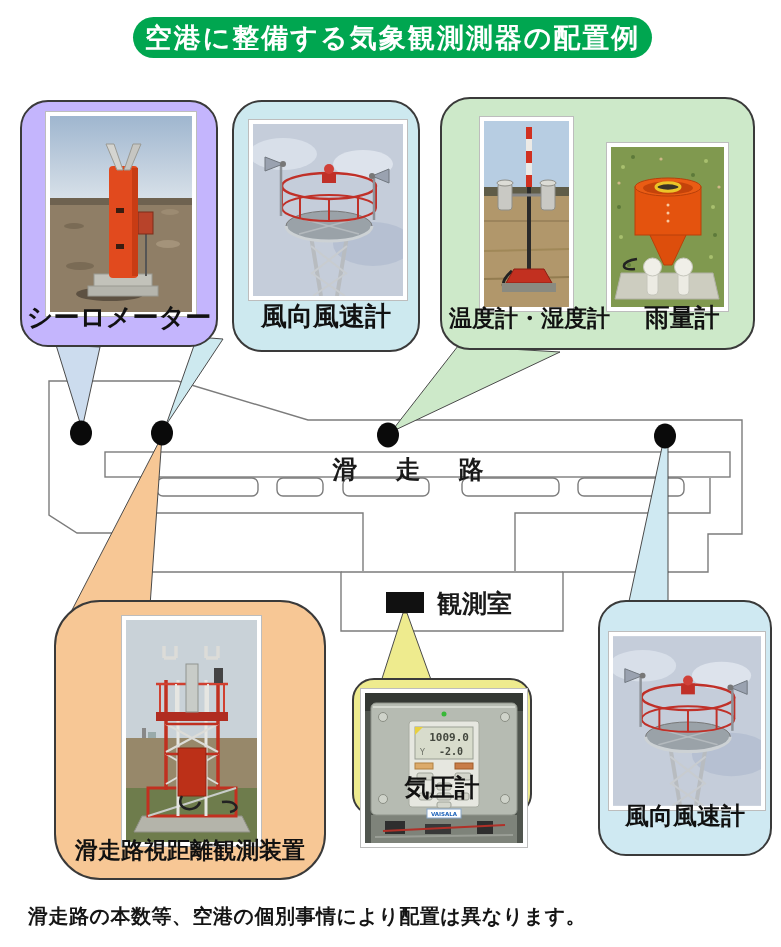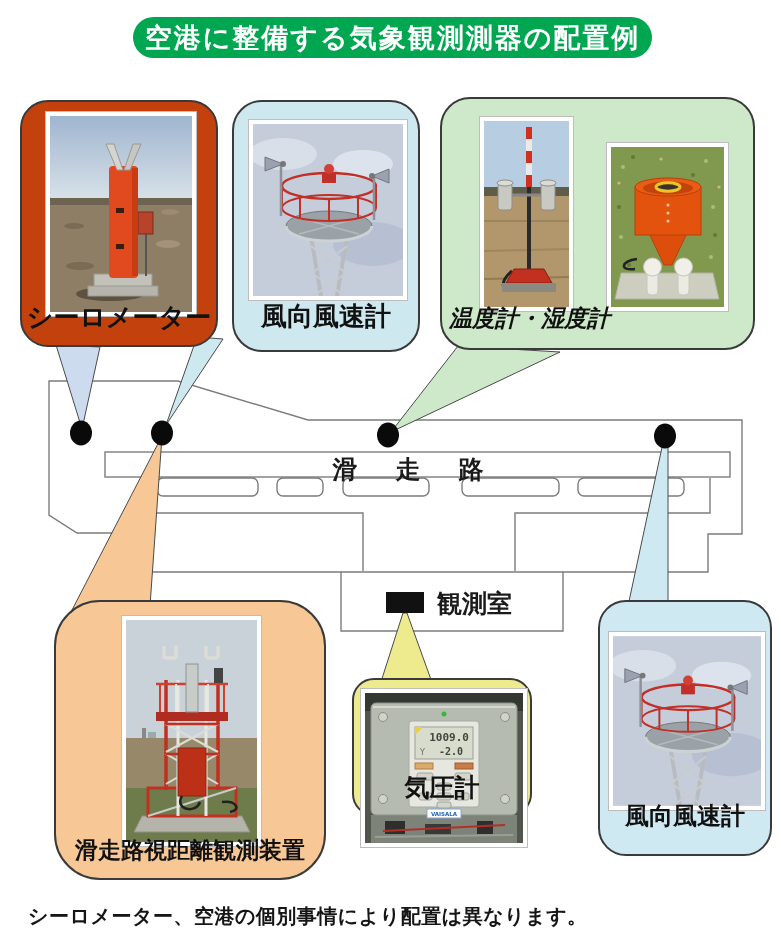--- a/index.html
+++ b/index.html
@@ -4,23 +4,23 @@
 <style>
   html,body{margin:0;padding:0;background:#fff;}
   .stage{position:relative;width:781px;height:947px;background:#fff;overflow:hidden;
          font-family:"DejaVu Sans",sans-serif;color:#1a1a1a;}
   .title-banner{position:absolute;left:133px;top:17px;width:519px;height:41px;
     background:#00a650;border-radius:21px;display:flex;align-items:center;justify-content:center;
     z-index:3;}
   .title-banner span{color:#fff;font-size:27px;font-weight:700;letter-spacing:2px;white-space:nowrap;}
   .map-svg{position:absolute;left:0;top:0;z-index:1;}
   .bubble{position:absolute;border:2px solid #3a3a3a;box-sizing:border-box;z-index:2;}
-  .b1{left:20px;top:100px;width:198px;height:247px;border-radius:28px;background:#c2410c;}
+  .b1{left:20px;top:100px;width:198px;height:247px;border-radius:28px;background:#c4b5fd;}
   .b2{left:232px;top:100px;width:188px;height:252px;border-radius:30px;background:#cde9ef;}
-  .b3{left:440px;top:97px;width:315px;height:253px;border-radius:30px;background:#cde9c9;font-style:italic;}
+  .b3{left:440px;top:97px;width:315px;height:253px;border-radius:30px;background:#cde9c9;}
   .b4{left:38px;top:600px;width:272px;height:280px;border-radius:46px;background:#f7c795;margin-left:16px;}
   .b5{left:352px;top:678px;width:180px;height:138px;border-radius:22px;background:#eeeb8e;}
   .b6{left:598px;top:600px;width:174px;height:256px;border-radius:28px;background:#cfe9f2;}
   .photo{position:absolute;background:#fff;border:4px solid #fff;outline:1px solid #bdbdbd;
          line-height:0;}
   .photo svg{display:block;}
   .bubble-label{position:absolute;text-align:center;font-weight:700;color:#111;white-space:nowrap;}
   .note{position:absolute;left:28px;top:903px;font-size:20px;font-weight:600;color:#151515;
         letter-spacing:0.5px;white-space:nowrap;z-index:3;}
 </style>
@@ -206,20 +206,21 @@
         <rect x="24" y="40" width="66" height="48" fill="#e4530e" stroke="#b8400a"></rect>
         <ellipse cx="57" cy="40" rx="33" ry="9" fill="#ea5c14" stroke="#b8400a"></ellipse>
         <ellipse cx="57" cy="41" rx="25" ry="6.5" fill="#c4430a"></ellipse>
         <ellipse cx="57" cy="40" rx="12" ry="4.2" fill="#3a3226" stroke="#ecc428" stroke-width="3"></ellipse>
         <circle cx="57" cy="58" r="1.5" fill="#f8c8a0"></circle>
           <circle cx="57" cy="66" r="1.5" fill="#f8c8a0"></circle>
         <circle cx="57" cy="74" r="1.5" fill="#f8c8a0"></circle>
       </svg>
     </div>
     <div class="bubble-label" style="left:0;width:175px;bottom:14px;font-size:23px;">温度計・湿度計</div>
+    <div class="bubble-label" style="left:175px;width:130px;bottom:14px;font-size:25px;">雨量計</div>
   </div>
 
   <div class="bubble b4">
     <div class="photo" style="left:66px;top:14px;">
       <svg width="131" height="222" viewBox="0 0 131 222">
         <rect width="131" height="122" fill="#c9d2d8"></rect>
         <rect y="118" width="131" height="54" fill="#97886a"></rect>
         <rect y="168" width="131" height="54" fill="#6e7c4c"></rect>
         <rect x="16" y="108" width="4" height="10" fill="#888"></rect>
         <rect x="22" y="112" width="8" height="6" fill="#9aa"></rect>
@@ -336,14 +337,14 @@
         <line x1="121" y1="52" x2="121" y2="96" stroke="#8d9298" stroke-width="2.5"></line>
         <polygon points="136,45 119,52 136,59" fill="#9aa2b0" stroke="#70777f"></polygon>
         <circle cx="119" cy="52" r="3" fill="#777"></circle>
         <rect x="69" y="48" width="14" height="11" fill="#c03028"></rect>
         <circle cx="76" cy="45" r="5" fill="#d04038"></circle>
       </svg>
     </div>
     <div class="bubble-label" style="left:0;width:100%;bottom:22px;font-size:24px;">風向風速計</div>
   </div>
 
-  <div class="note">シーロメーター、空港の個別事情により配置は異なります。</div>
+  <div class="note">滑走路の本数等、空港の個別事情により配置は異なります。</div>
 </div>
 
 </body></html>

